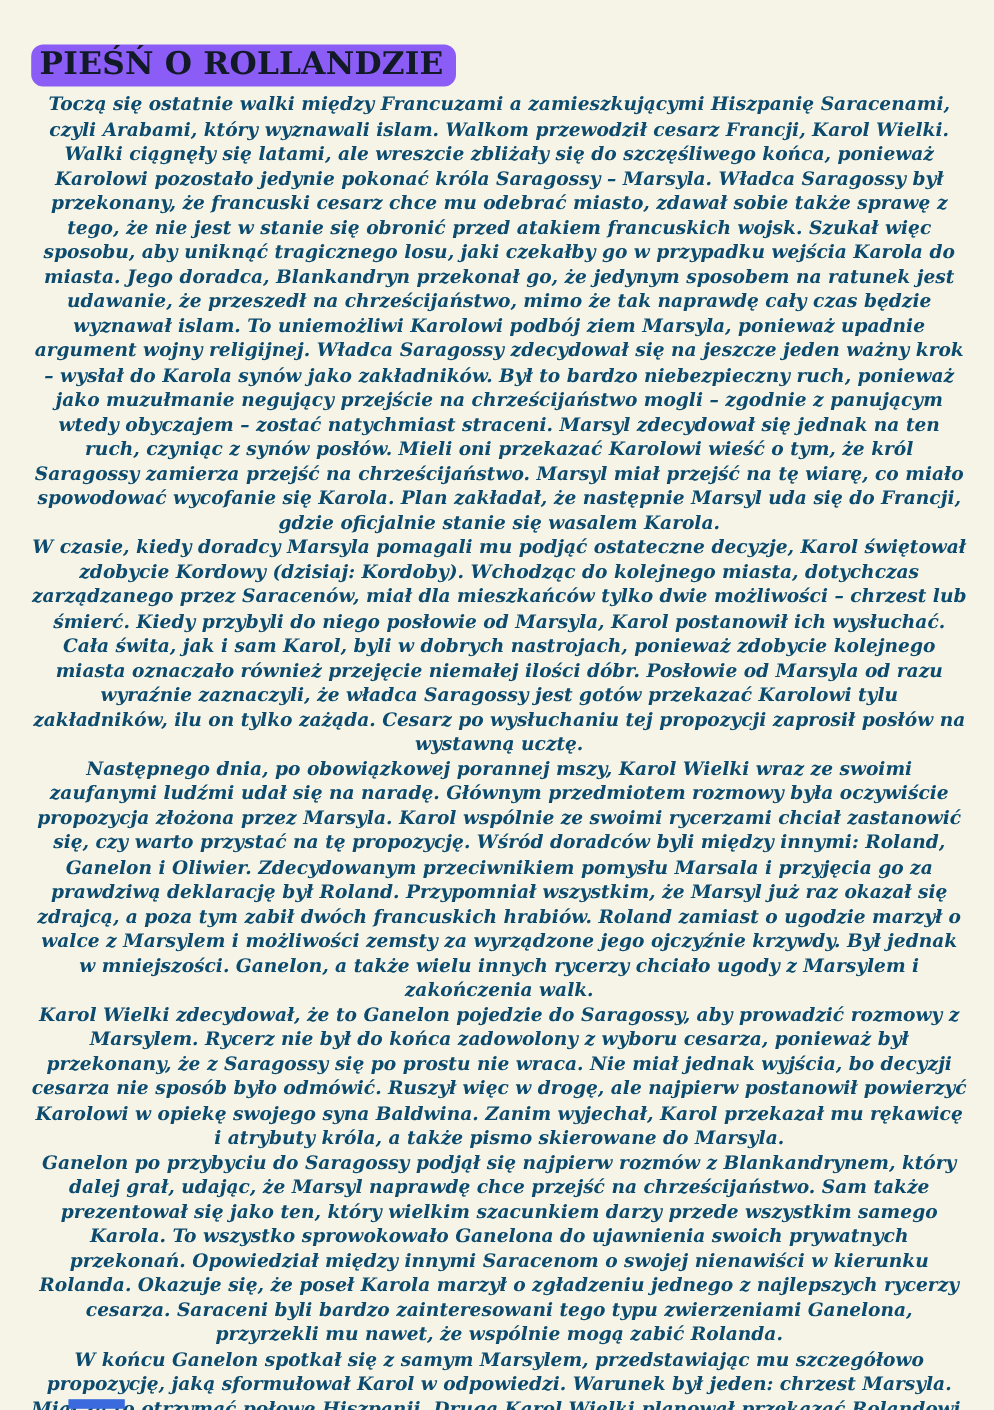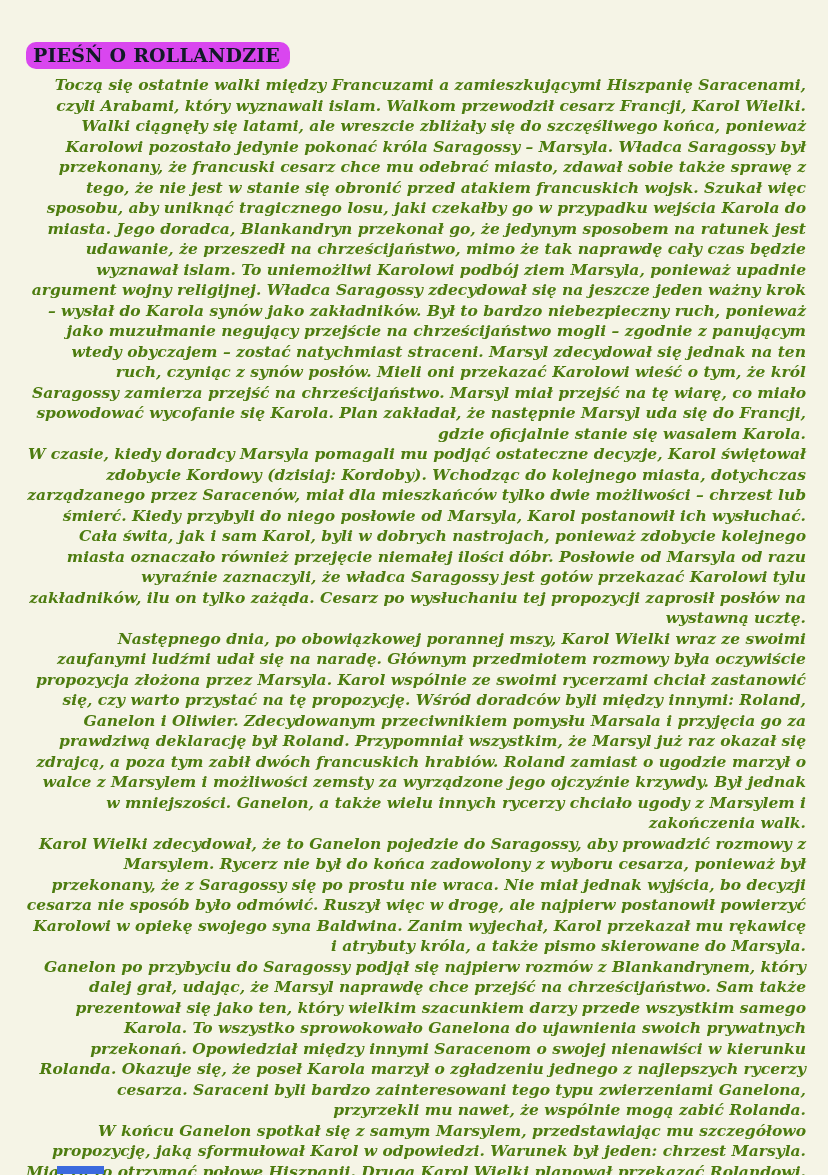--- a/index.html
+++ b/index.html
@@ -17,39 +17,39 @@
     box-sizing: border-box;
     width: 828px;
     height: 1175px;
     padding: 33px 22px 0 26px;
   }
   .title-row {
     margin: 0 0 5px 0;
   }
   .title-highlight {
     display: inline-block;
-    background: #d946ef;
+    background: #8b5cf6;
     border-radius: 10px;
     padding: 2px 10px 3px 7px;
     font-family: "DejaVu Serif", serif;
     font-weight: bold;
     font-style: normal;
-    font-size: 19px;
+    font-size: 26px;
     letter-spacing: 0.2px;
     color: #111a26;
   }
   .body-text p {
     margin: 0;
     font-family: "DejaVu Serif", serif;
     font-style: italic;
     font-weight: bold;
     font-size: 15.5px;
     line-height: 20.5px;
-    color: #4d7c0f;
-    text-align: right;
+    color: #0c4a6e;
+    text-align: center;
   }
   .blue-marker {
     position: absolute;
     left: 57px;
     bottom: 1px;
     width: 47px;
     height: 8px;
     background: #3b6ade;
   }
 </style>

